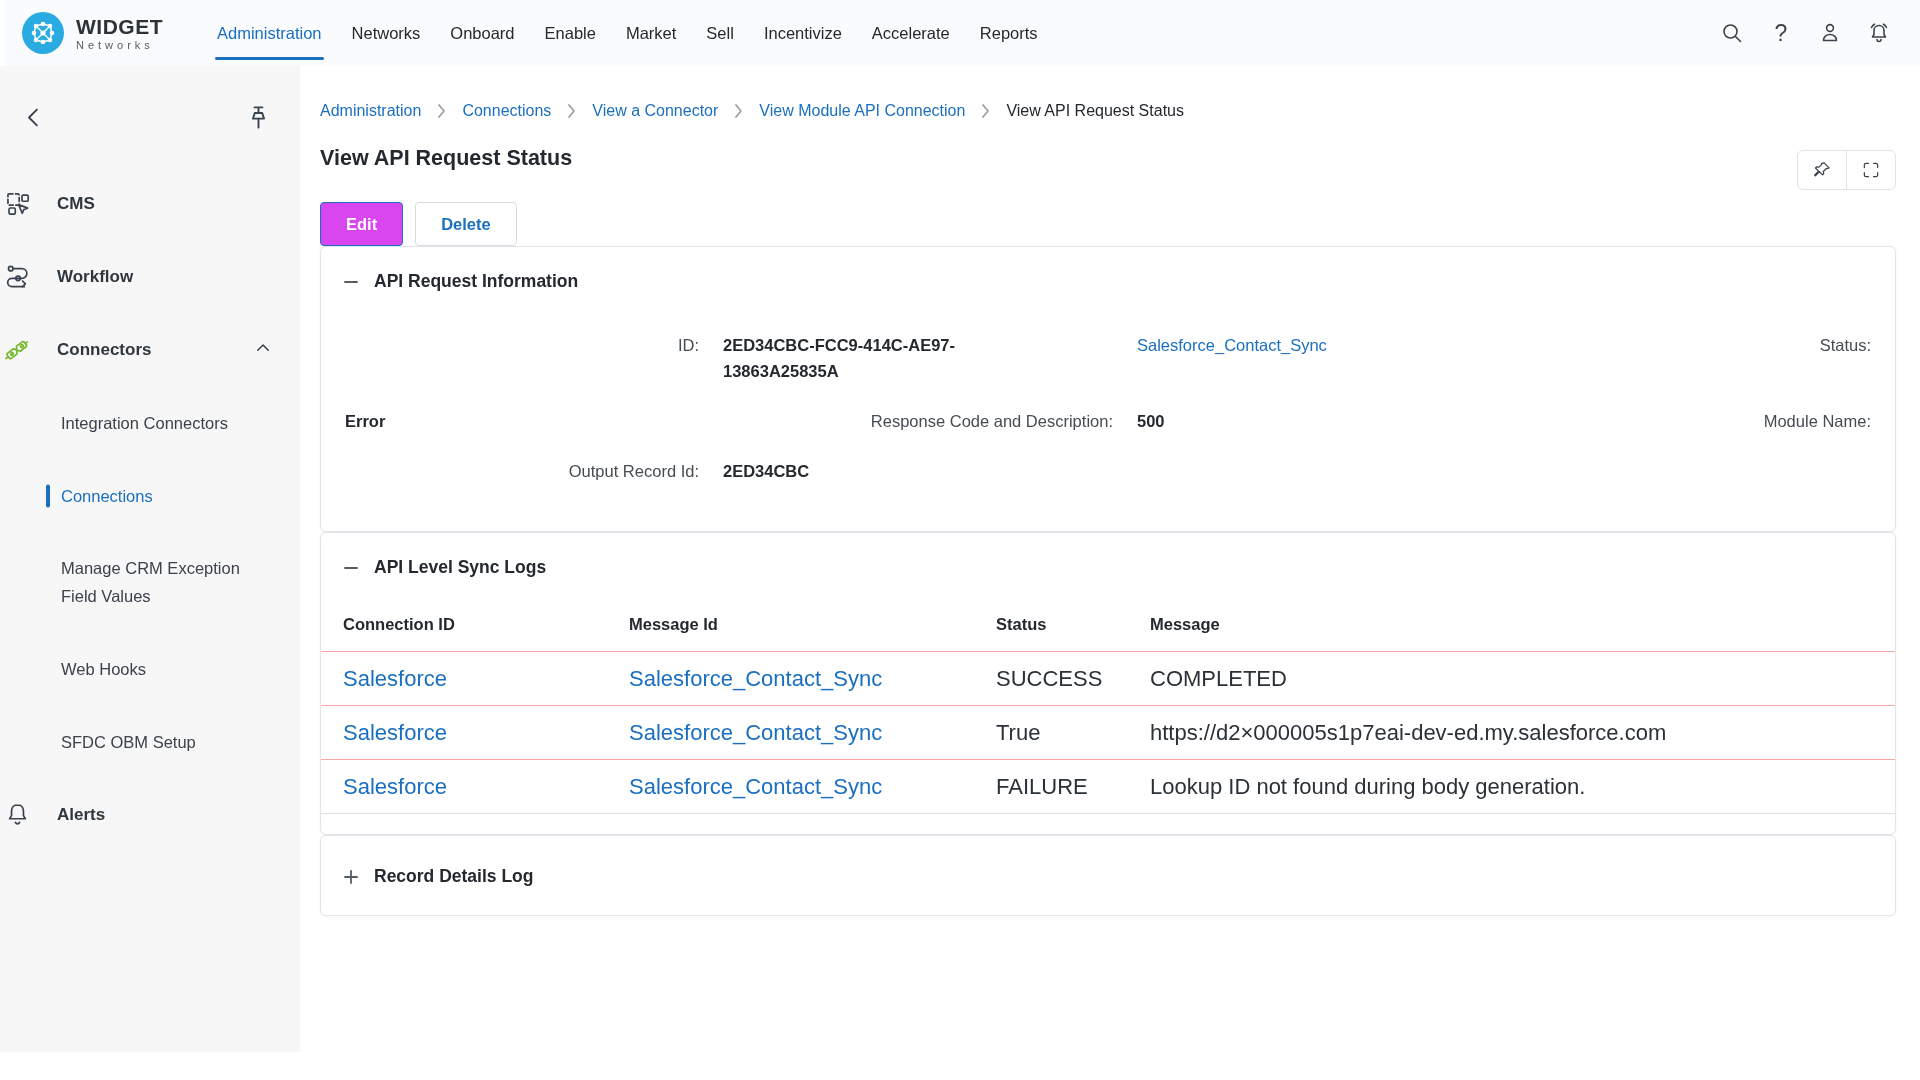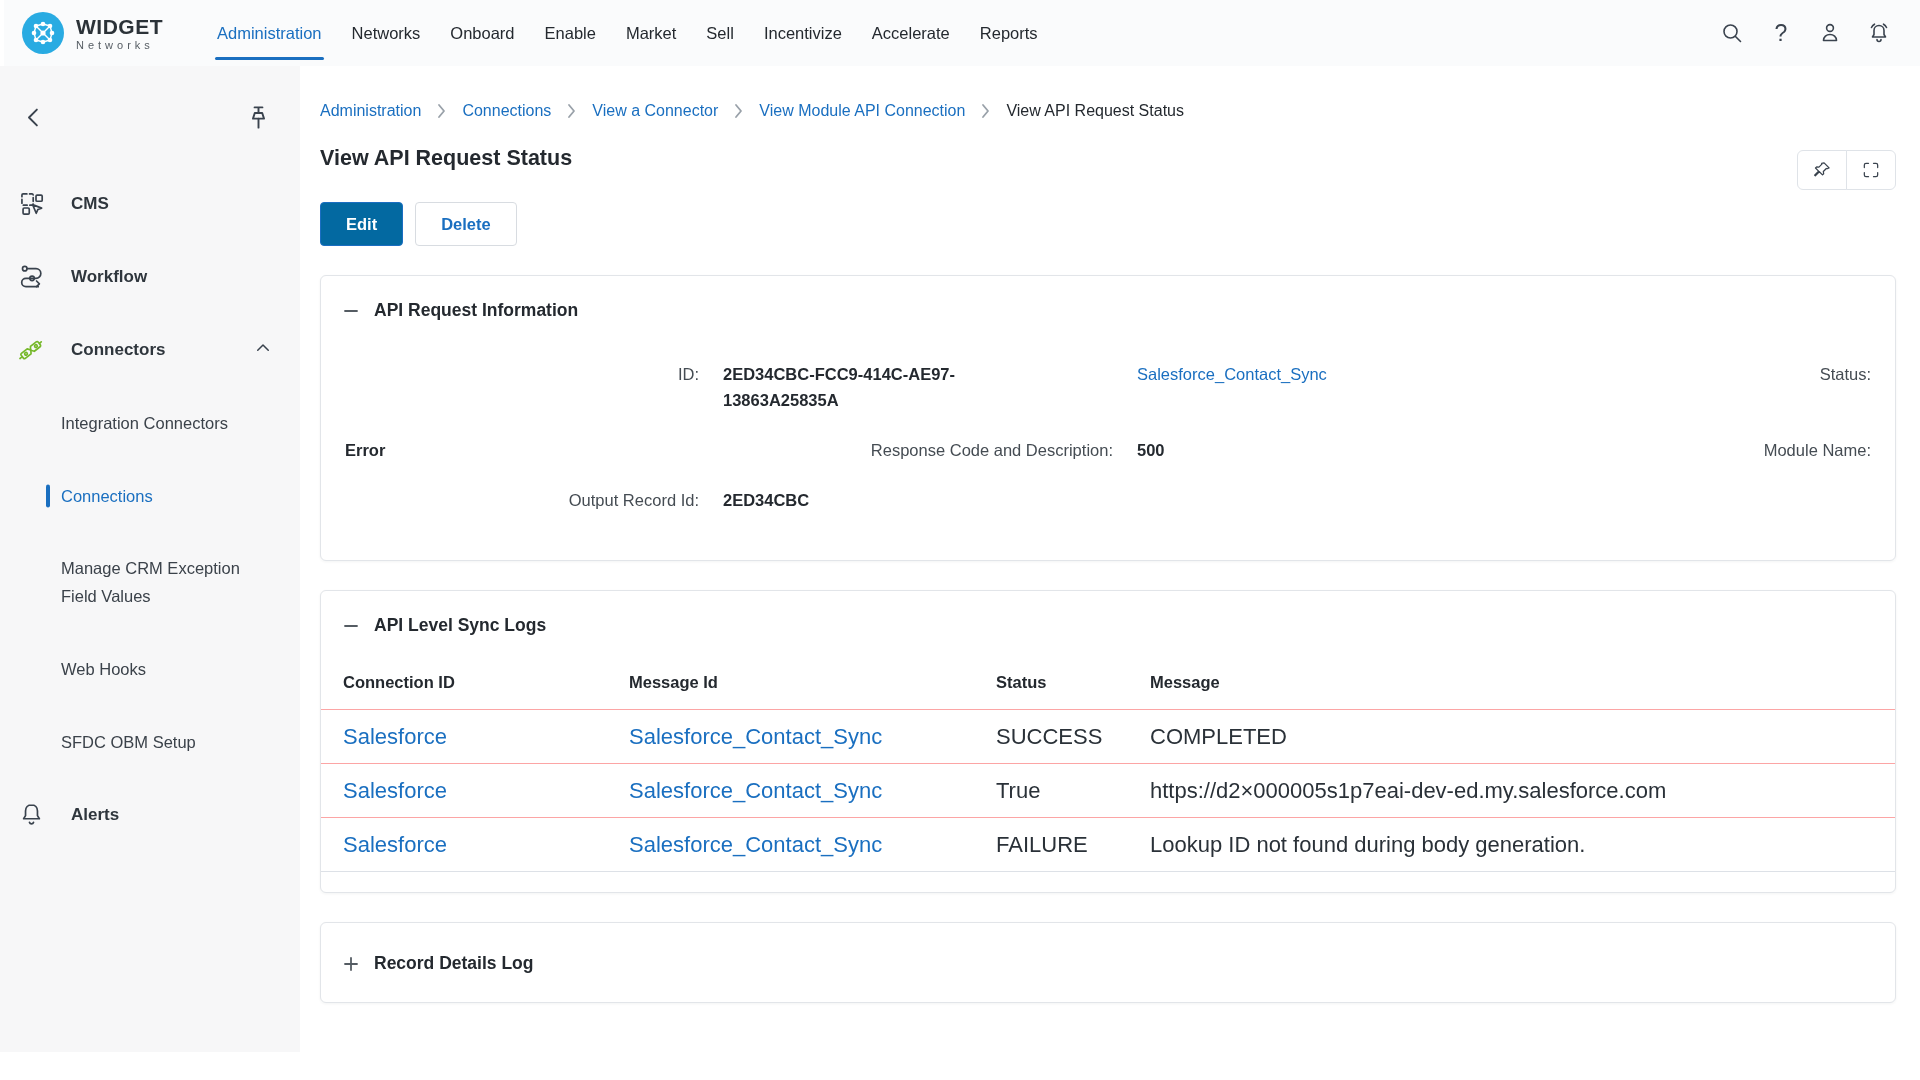--- a/index.html
+++ b/index.html
@@ -25,21 +25,21 @@
   .hicon svg { width:24px; height:24px; stroke:#3a434e; fill:none; stroke-width:1.6; stroke-linecap:round; stroke-linejoin:round; }
   .help-glyph { font-size:23px; color:#3a434e; font-weight:400; }
 
   
   .sidebar { position:absolute; left:0; top:66px; width:300px; height:986px;
     background:#f7f7f8; }
   .side-top { display:flex; align-items:center; justify-content:space-between;
     padding:38px 28px 0 20px; }
   .side-top svg { width:27px; height:27px; stroke:#3a434e; fill:none; stroke-width:1.7; stroke-linecap:round; stroke-linejoin:round; cursor:pointer; }
   .side-menu { margin-top:36px; }
-  .side-item { height:73px; display:flex; align-items:center; padding-left:15px; cursor:pointer; }
+  .side-item { height:73px; display:flex; align-items:center; padding-left:1px; cursor:pointer; }
   .side-item .sicon { width:32px; display:flex; justify-content:center; }
   .side-item .sicon svg { width:27px; height:27px; stroke:#39424d; fill:none; stroke-width:1.5; stroke-linecap:round; stroke-linejoin:round; }
   .side-item .slabel { margin-left:24px; font-size:17px; font-weight:600; color:#2f363d; }
   .side-item .chev { margin-left:auto; margin-right:28px; }
   .side-item .chev svg { width:18px; height:18px; stroke:#39424d; stroke-width:2; fill:none; stroke-linecap:round; stroke-linejoin:round; }
   .side-sub { position:relative; height:73px; display:flex; align-items:center; padding-left:61px;
     font-size:16.5px; color:#3b424a; cursor:pointer; }
   .side-sub.two-line { height:100px; }
   .side-sub .sub-text { max-width:182px; line-height:28px; }
   .side-sub.active { color:#1a6fc0; }
@@ -56,24 +56,24 @@
   .page-title { margin-top:26px; font-size:21.5px; font-weight:700; color:#24292f; }
   .corner-actions { position:absolute; top:84px; right:24px; display:flex; }
   .corner-btn { width:50px; height:40px; background:#fff; border:1px solid #dfe3e8;
     display:flex; align-items:center; justify-content:center; cursor:pointer; }
   .corner-btn:first-child { border-radius:6px 0 0 6px; }
   .corner-btn:last-child { border-radius:0 6px 6px 0; margin-left:-1px; }
   .corner-btn svg { width:20px; height:20px; stroke:#3a434e; fill:none; stroke-width:1.5; stroke-linecap:round; stroke-linejoin:round; }
   .action-row { margin-top:31px; display:flex; gap:12px; }
   .btn { height:44px; padding:0 25px; border-radius:4px; font-size:16.5px; font-weight:600;
     font-family:"Liberation Sans",sans-serif; cursor:pointer; }
-  .btn-primary { background:#0369a1; border:1px solid #1b6ec2; color:#fff; }
+  .btn-primary { background:#d946ef; border:1px solid #1b6ec2; color:#fff; }
   .btn-secondary { background:#fff; border:1px solid #d8dce1; color:#1a6fc0; }
 
-  .card { margin-top:29px; background:#fff; border:1px solid #e2e5e9; border-radius:6px;
+  .card { background:#fff; border:1px solid #e2e5e9; border-radius:6px;
     box-shadow:0 1px 3px rgba(20,30,40,.05); }
   .card-head { display:flex; align-items:center; padding:24px 24px 0 22px; cursor:pointer; }
   .card-head .toggle { width:16px; display:flex; justify-content:center; }
   .card-head .toggle svg { width:16px; height:16px; stroke:#555c63; stroke-width:1.8; stroke-linecap:round; }
   .card-head .card-title { margin-left:15px; font-size:17.5px; font-weight:600; color:#24292f; }
 
   
   .card-info { height:286px; }
   .fields { display:grid; grid-template-columns:354px 390px 330px 1fr;
     column-gap:10px; row-gap:25px; margin-top:40px; padding:0 24px; align-items:start;gap:24px; }

